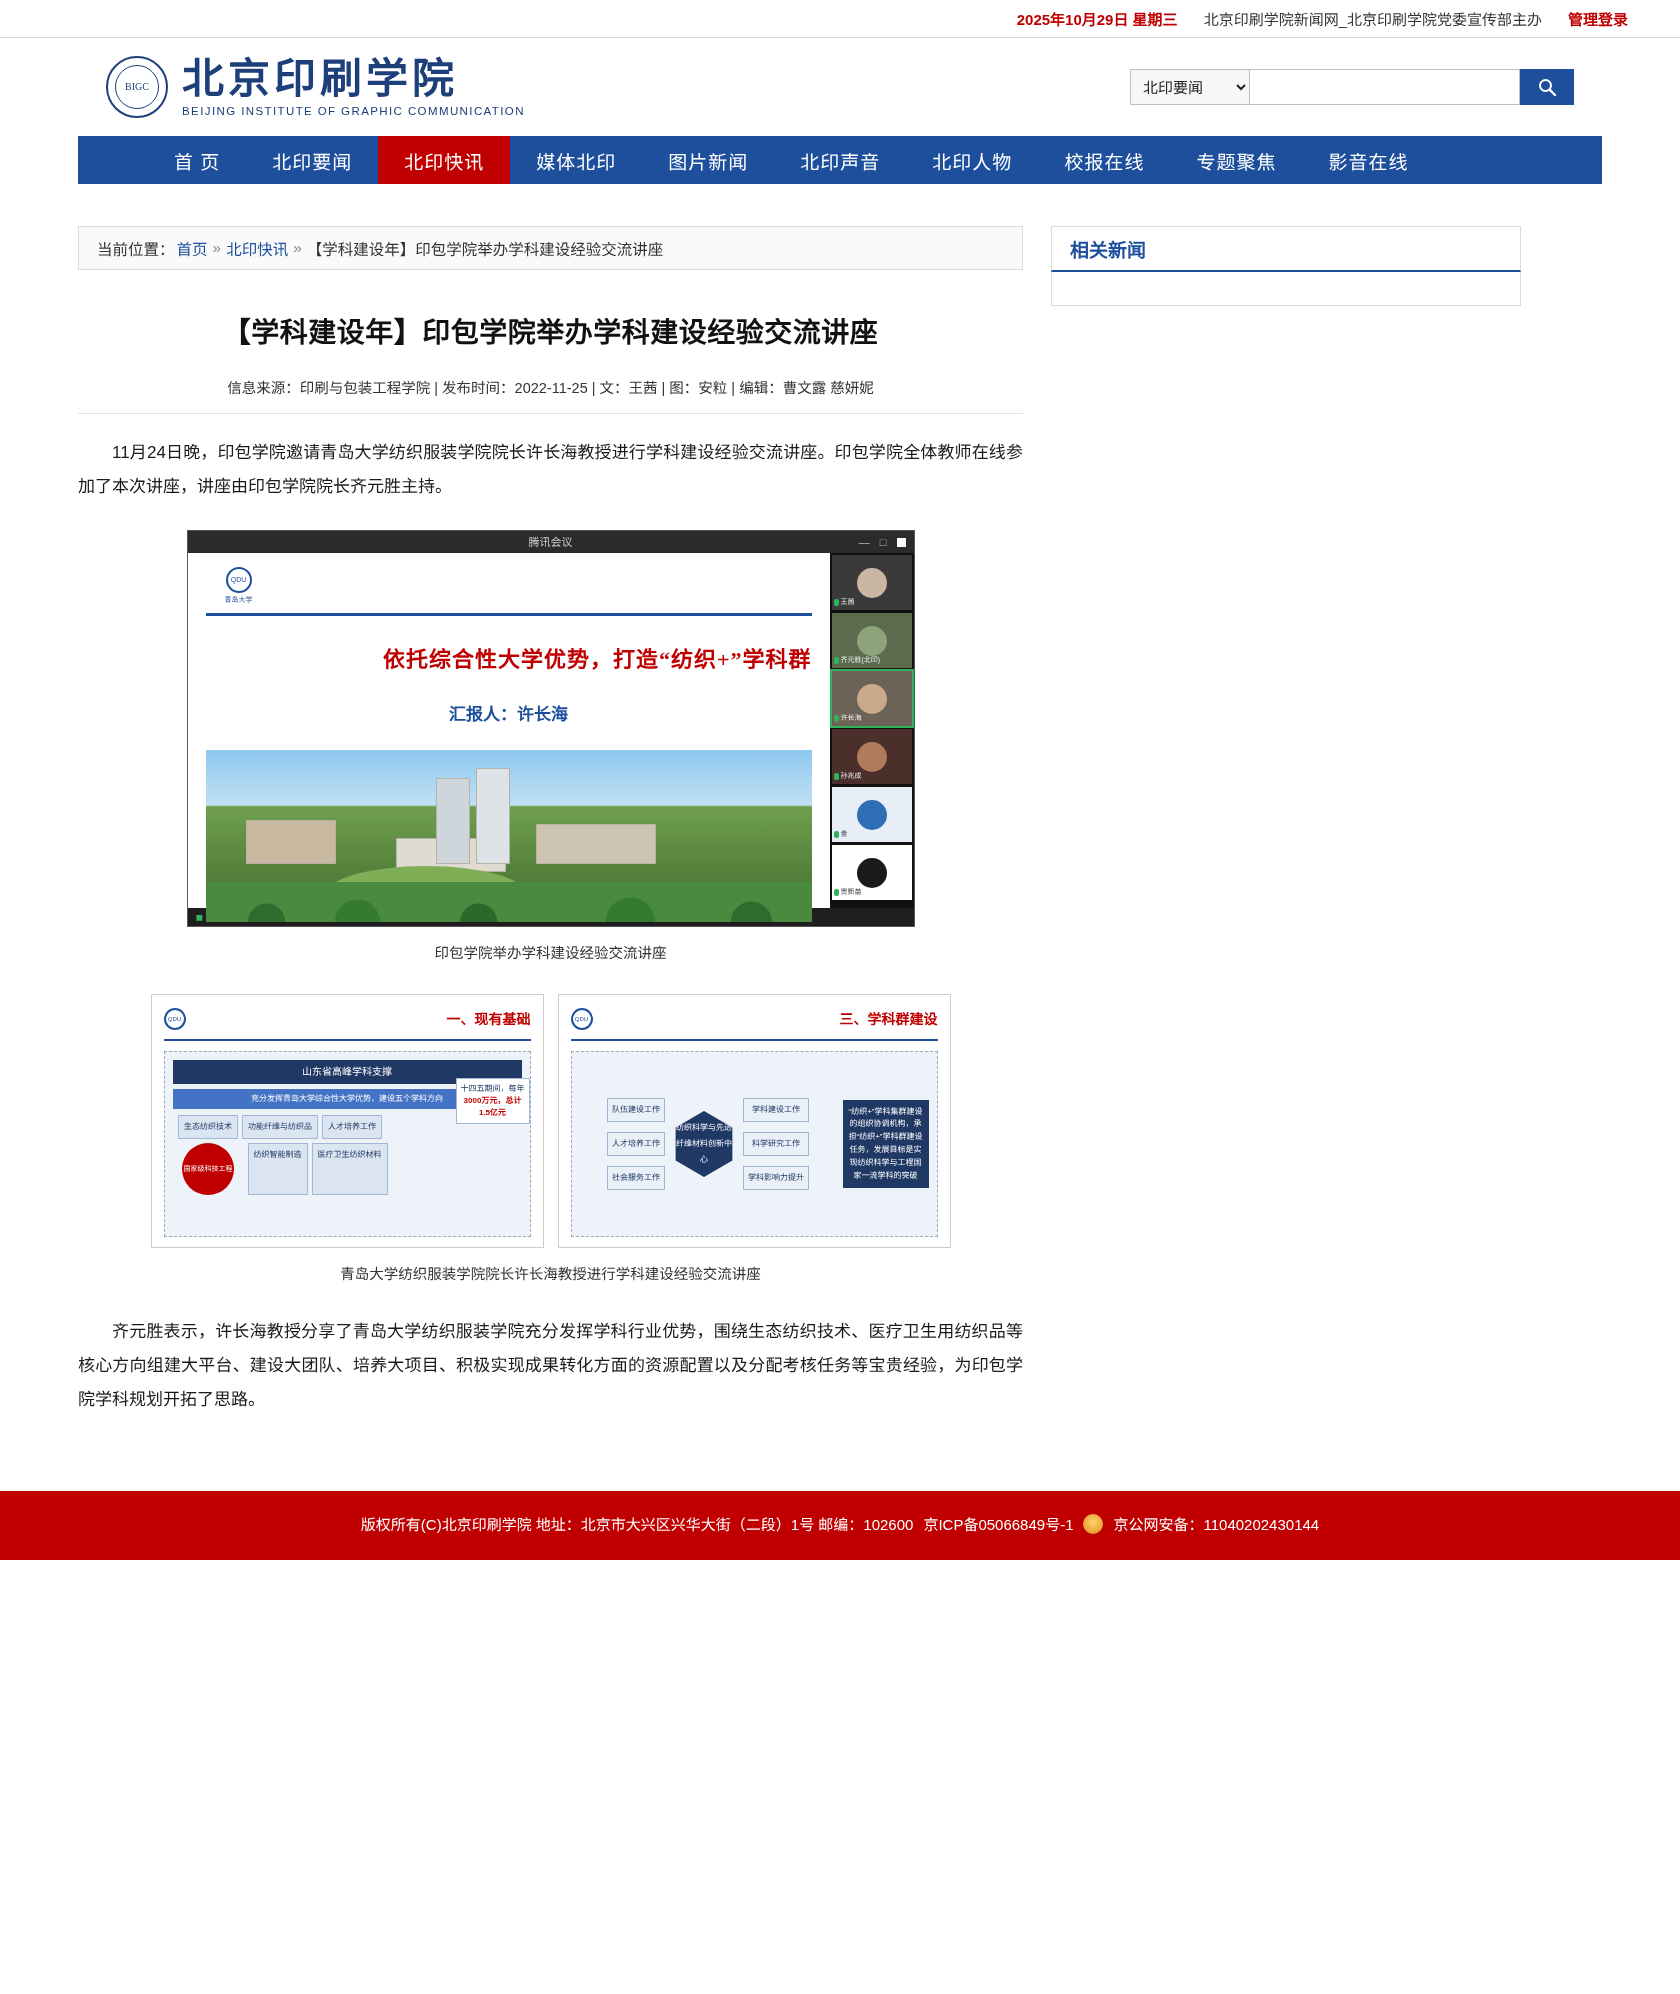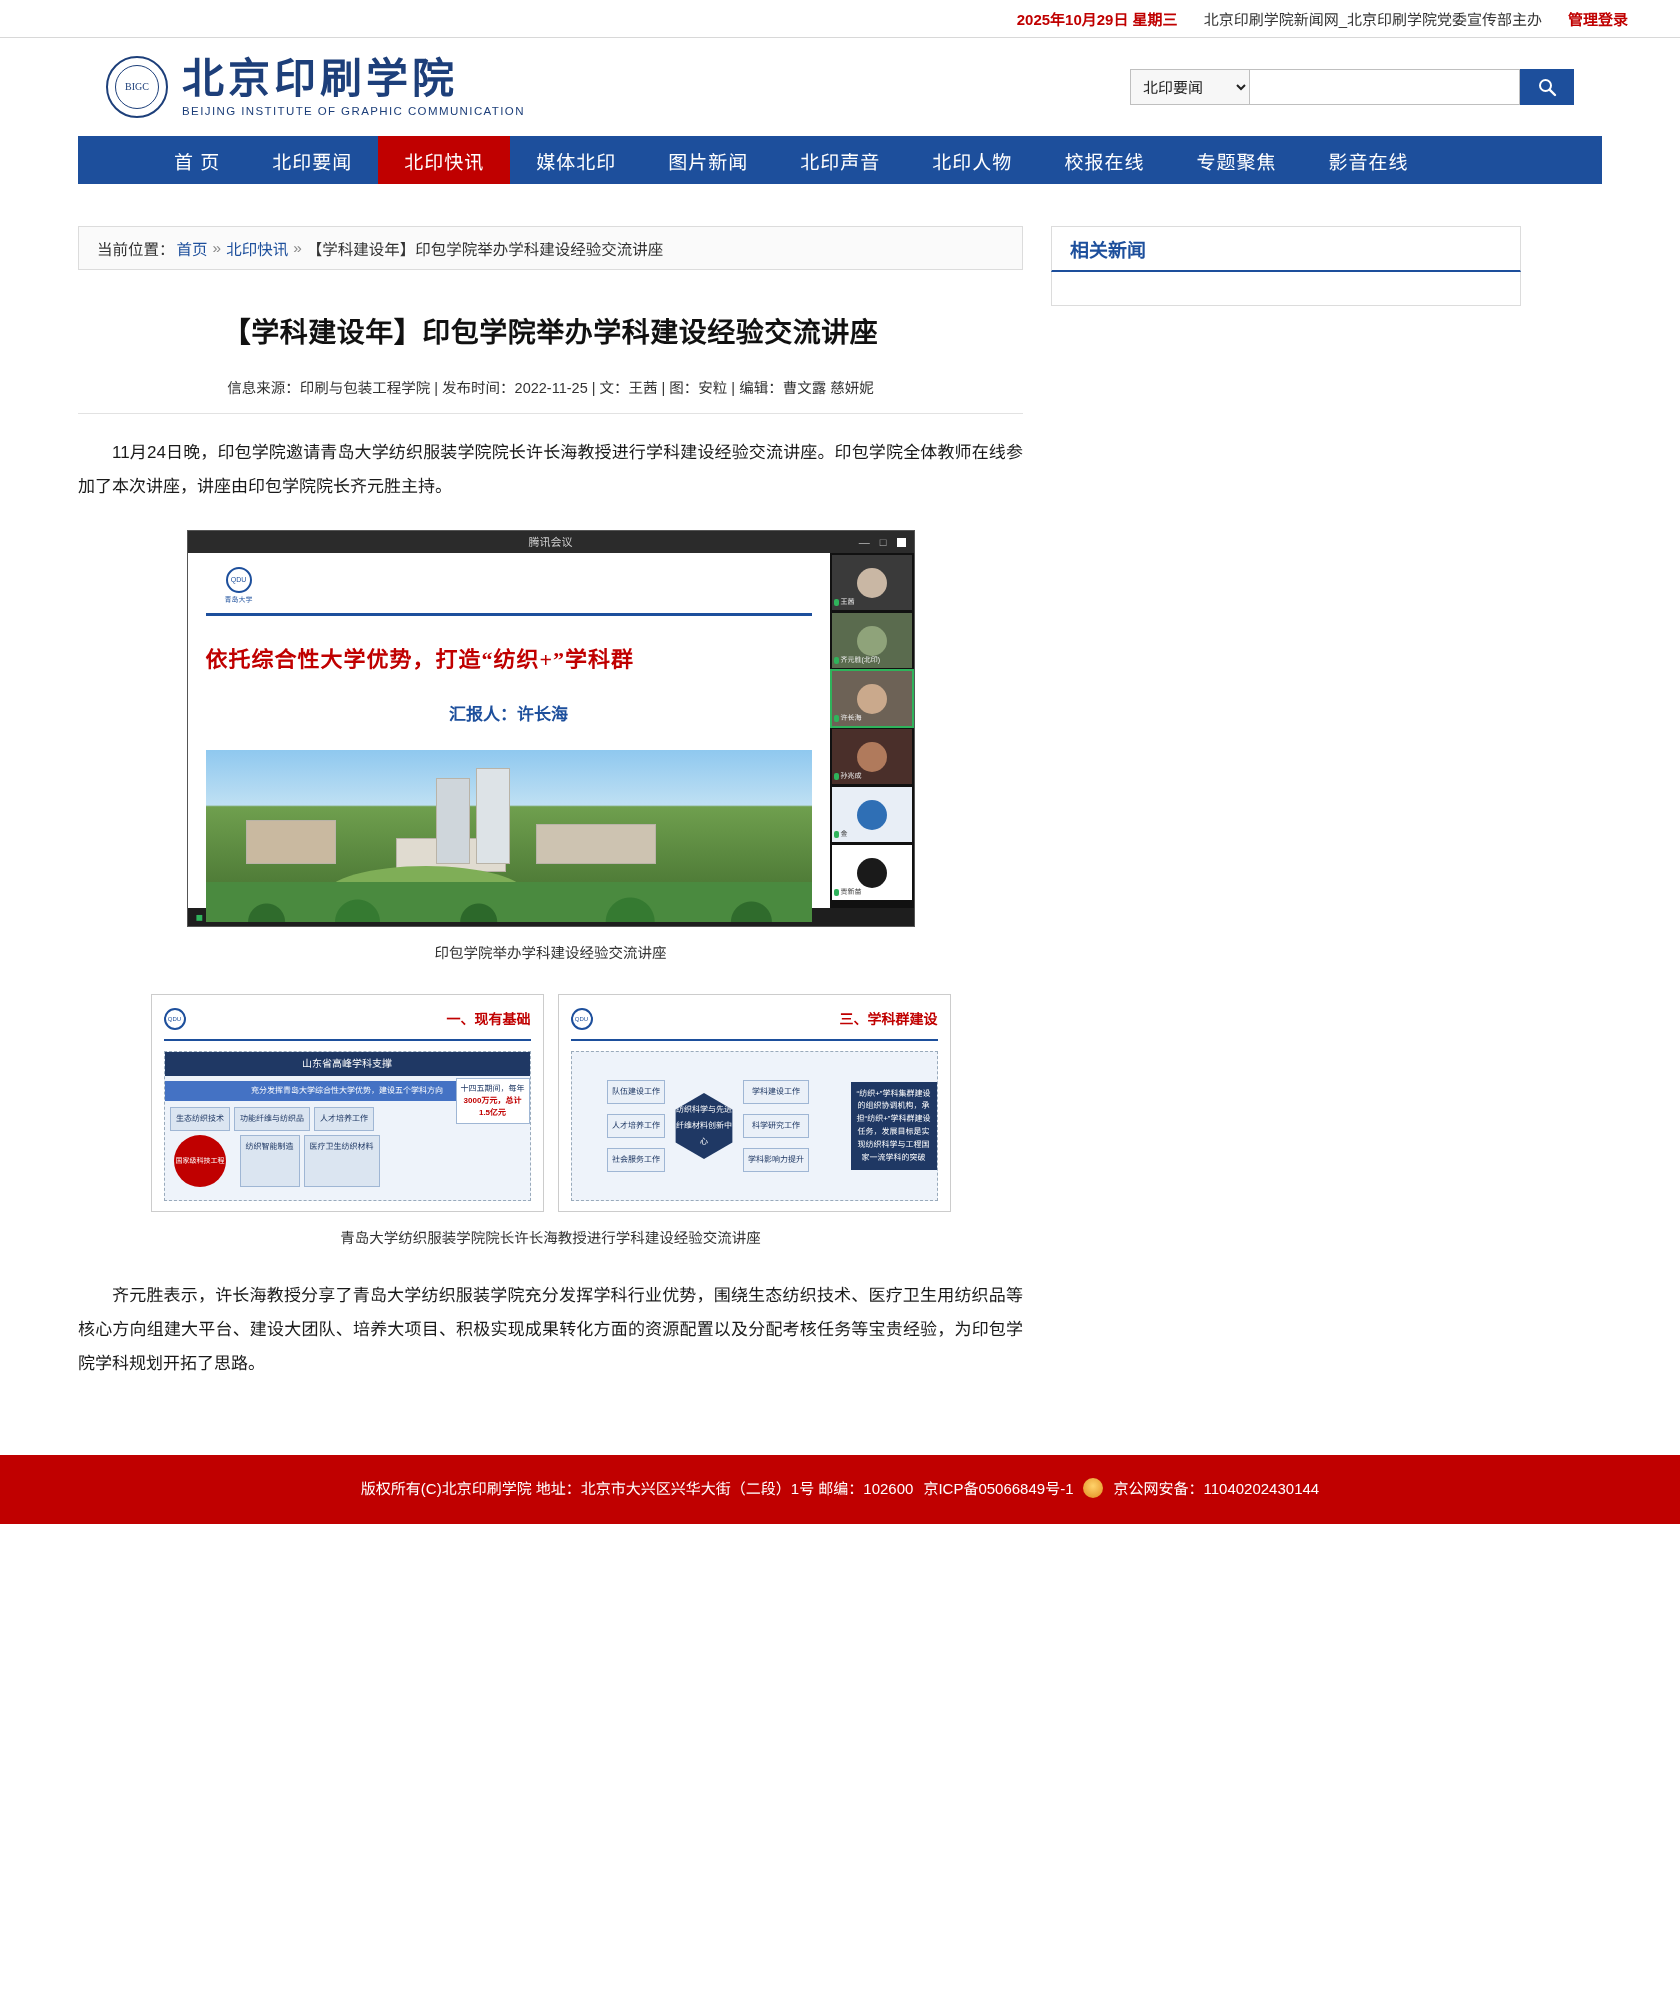--- a/index.html
+++ b/index.html
@@ -189,21 +189,21 @@
     width: 66px; height: 40px; margin-bottom: 6px;
     display:flex; flex-direction:column; align-items:center; justify-content:center;
     color:#1d4f9c; font-size:8px;
   }
   .slide-logo .ring {
     width: 26px; height: 26px; border-radius: 50%; border: 2px solid #1d4f9c;
     display:flex; align-items:center; justify-content:center; font-size:7px;
   }
   .slide-rule { height: 3px; background: #1d4f9c; margin: 4px 0 22px 0; }
   .slide-h1 {
-    color: #c00000; font-size: 22px; font-weight: bold; text-align: left;
+    color: #c00000; font-size: 22px; font-weight: bold; text-align: right;
     font-family: "Liberation Serif", serif; letter-spacing: 1px;
   }
   .slide-h2 {
     color: #1d4f9c; font-size: 17px; font-weight: bold; text-align: center;
     margin-top: 16px; font-family: "Liberation Serif", serif;
   }
   .campus {
     margin-top: 18px; height: 172px;
     background: linear-gradient(#8fc8ef 0%, #bfe0f3 32%, #6f9f4e 33%, #3f6a2c 100%);
     position: relative; overflow: hidden;
@@ -251,21 +251,21 @@
   .slide2 { flex: 1; background: #fff; border: 1px solid #ccc; padding: 10px 12px; }
   .slide2 .hd { display: flex; align-items: center; justify-content: space-between; gap: 8px; }
   .slide2 .hd .ring {
     width: 22px; height: 22px; border-radius: 50%; border: 2px solid #1d4f9c;
     margin-right: auto; font-size: 6px; color:#1d4f9c;
     display:flex; align-items:center; justify-content:center;
   }
   .slide2 .hd .ttl { color:#c00000; font-weight:bold; font-size: 14px; }
   .slide2 .rule { height:2px; background:#1d4f9c; margin:6px 0 10px 0;}
   .slide2 .panel {
-    border: 1px dashed #9ab; background:#eef3fa; height: 150px; 
+    border: 1px dashed #9ab; background:#eef3fa; height: 186px; padding: 8px;
     font-size: 9px; color: #1f3864; position: relative;
   }
   .band { background:#1f3864; color:#fff; text-align:center; font-size:10px; padding:2px 0; margin-bottom:5px;}
   .subband { background:#4472c4; color:#fff; text-align:center; font-size:8px; padding:2px 0; margin-bottom:6px;}
   .chipgrid { display:flex; flex-wrap:wrap; gap:4px; justify-content:center; }
   .chip { background:#dbe5f1; border:1px solid #9fb6d4; font-size:8px; padding:3px 5px; color:#1f3864;}
   .hexc {
     width:52px;height:52px;background:#c00000;color:#fff;font-size:7px;border-radius:50%;
     display:flex;align-items:center;justify-content:center;text-align:center;margin:0 auto;
   }

